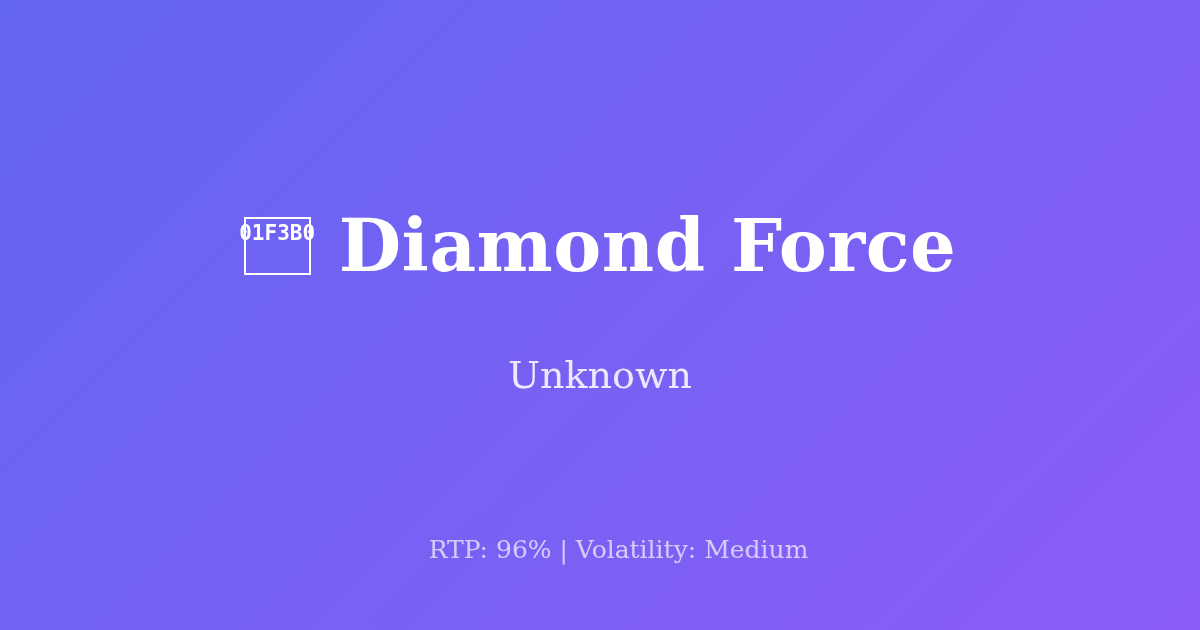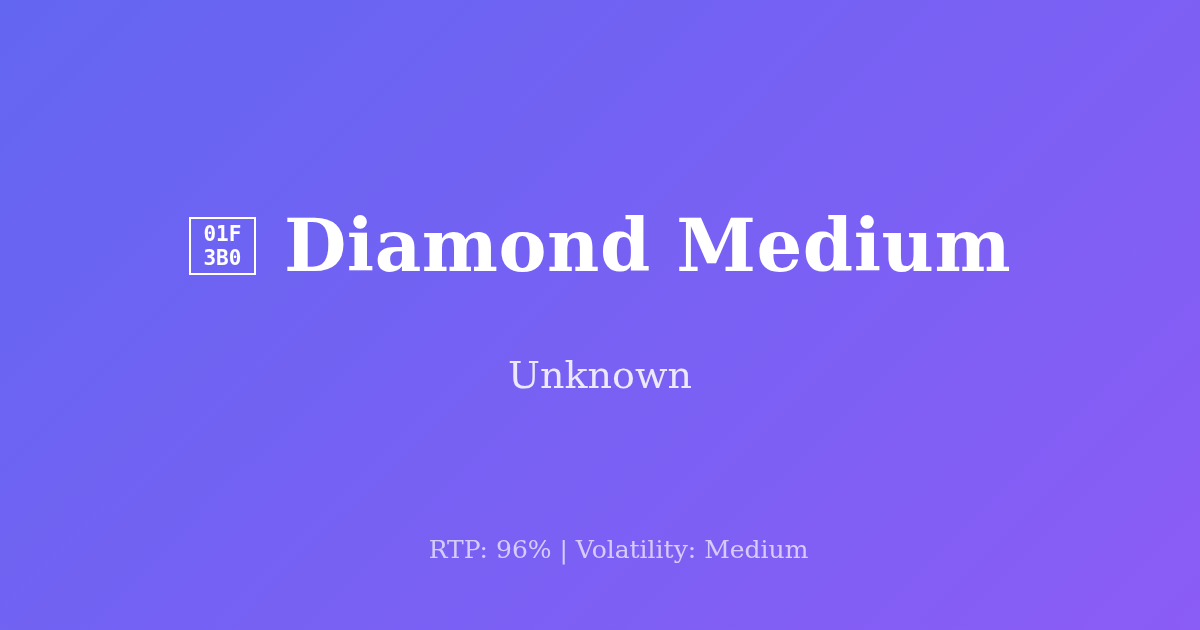--- a/index.html
+++ b/index.html
@@ -48,22 +48,22 @@
     white-space: nowrap;
   }
 
   
   .tofu-glyph {
     box-sizing: border-box;
     width: 67px;
     height: 58px;
     border: 2px solid #FFFFFF;
     display: flex;
-    flex-direction: column;
-    align-items: center;
+    flex-direction: row;
+    align-items: flex-start;
     justify-content: center;
     flex: none;
     line-height: 1;
     padding: 2px 0;
   }
 
   .tofu-row {
     font-family: "DejaVu Sans Mono", "Liberation Mono", monospace;
     font-weight: 700;
     font-size: 21px;
@@ -123,21 +123,21 @@
 
   <div class="hero">
 
     <div class="title-row">
 
       <span class="tofu-glyph">
         <span class="tofu-row">01F</span>
         <span class="tofu-row">3B0</span>
       </span>
 
-      <h1 class="card-title">Diamond Medium</h1>
+      <h1 class="card-title">Diamond Force</h1>
 
     </div>
 
     <p class="card-subtitle">Unknown</p>
 
   </div>
 
   <div class="card-footer">
     <p class="card-meta">RTP: 96% | Volatility: Medium</p>
   </div>

